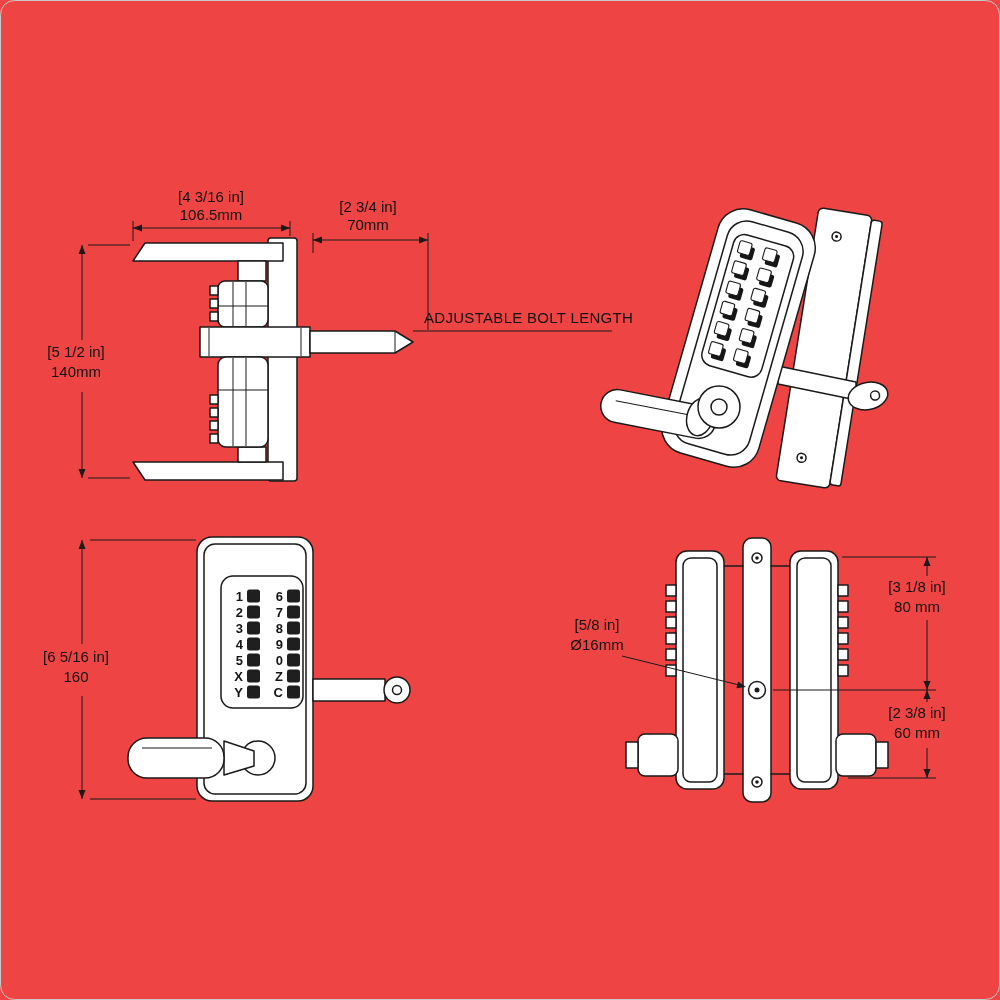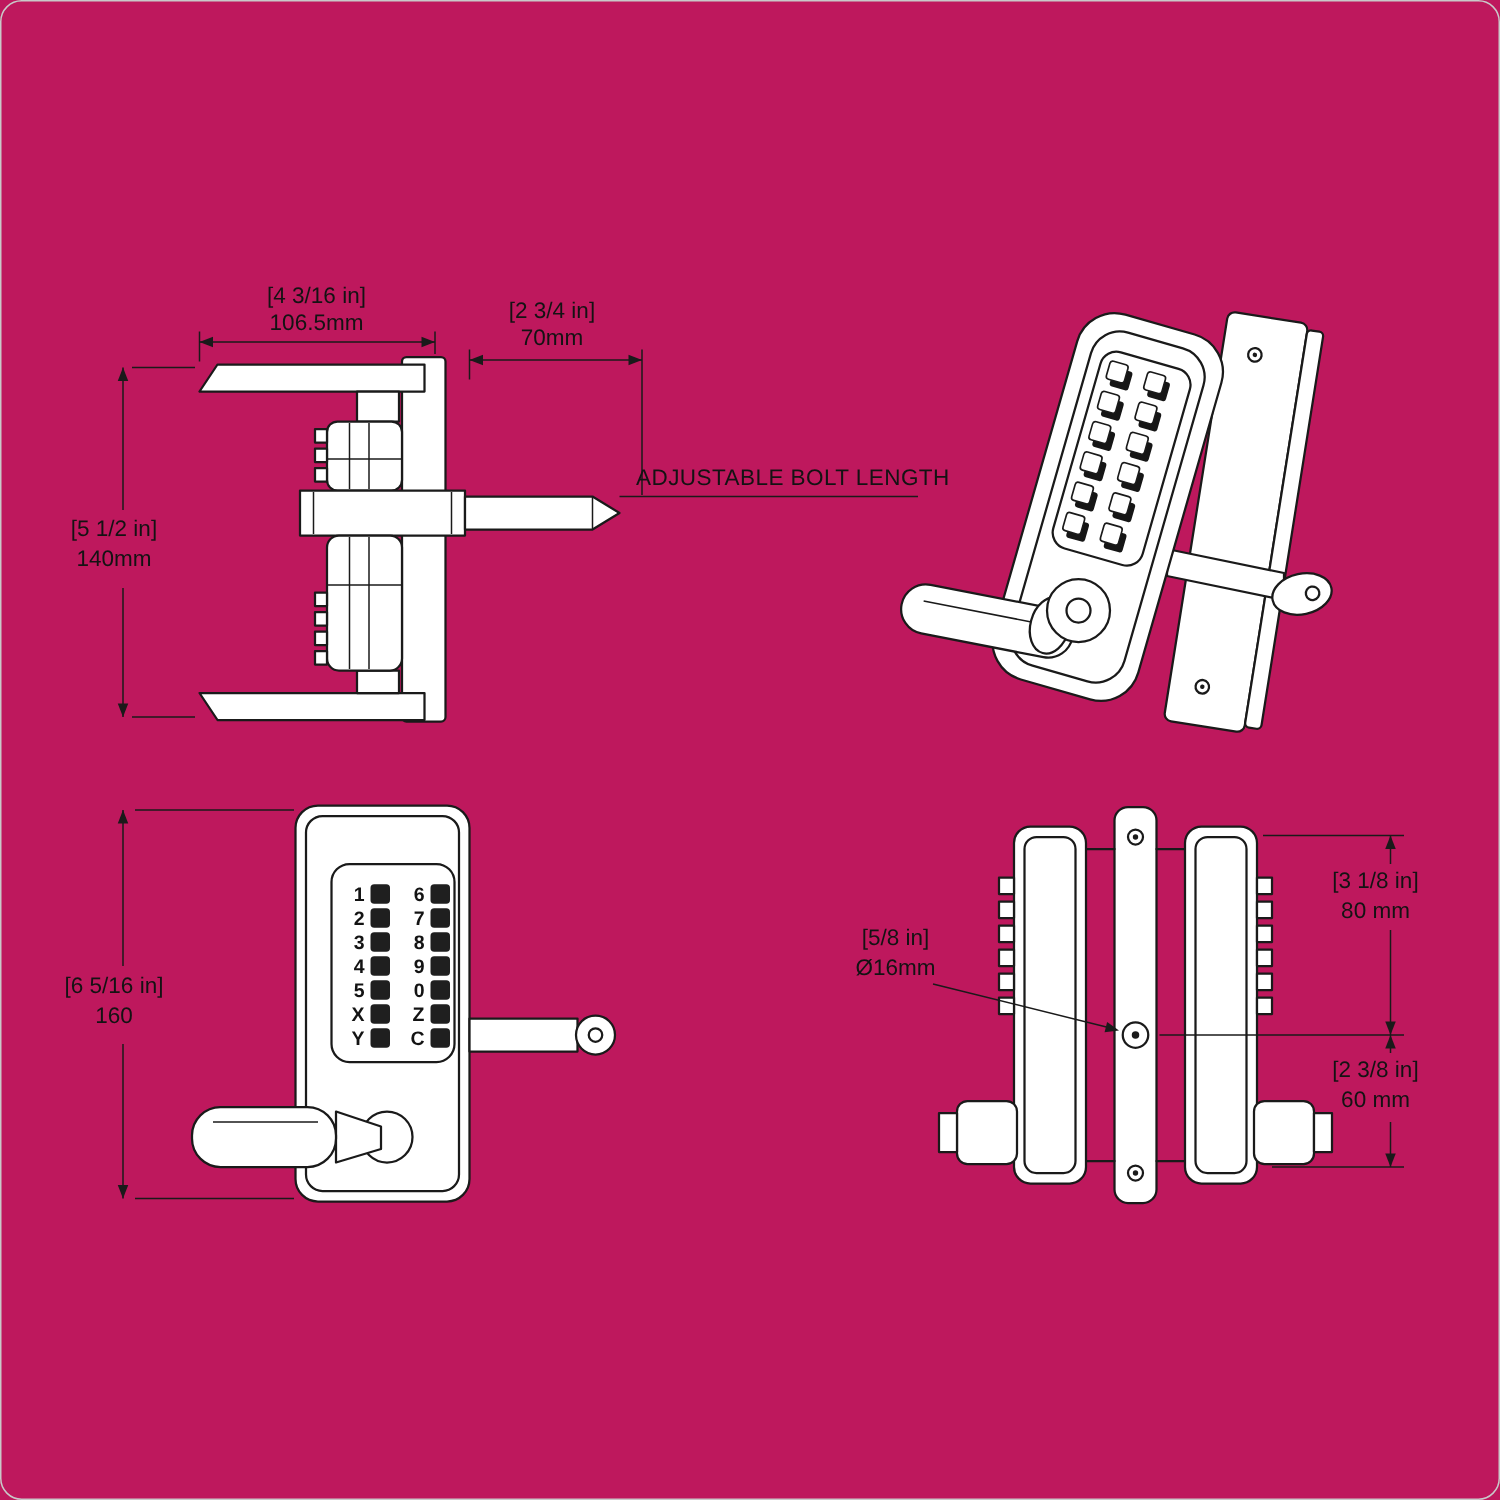--- a/index.html
+++ b/index.html
@@ -1,17 +1,17 @@
 <!DOCTYPE html>
 <html><head>
 <meta charset="utf-8">
 <title>Lock Dimension Drawing</title>
 <style>
   html,body{margin:0;padding:0;background:#ffffff}
-  .stage{width:1000px;height:1000px;position:relative;background:#be185d;overflow:hidden}
+  .stage{width:1000px;height:1000px;position:relative;background:#ef4444;overflow:hidden}
   svg{display:block}
   .s{stroke:#1a1a1a;stroke-width:1.5;fill:none;stroke-linejoin:round;stroke-linecap:round}
   .sf{stroke:#1a1a1a;stroke-width:1.5;fill:#ffffff;stroke-linejoin:round;stroke-linecap:round}
   .dim{stroke:#1a1a1a;stroke-width:1;fill:none}
   .arr{fill:#1a1a1a;stroke:none}
   .btn{fill:#1f1f1f;stroke:none}
   .btnshadow{fill:#161616;stroke:none}
   .btnface{fill:#ffffff;stroke:#1a1a1a;stroke-width:1.1}
   .dot{fill:#1a1a1a;stroke:none}
   text{font-family:"Liberation Sans","DejaVu Sans",sans-serif;fill:#131313}

